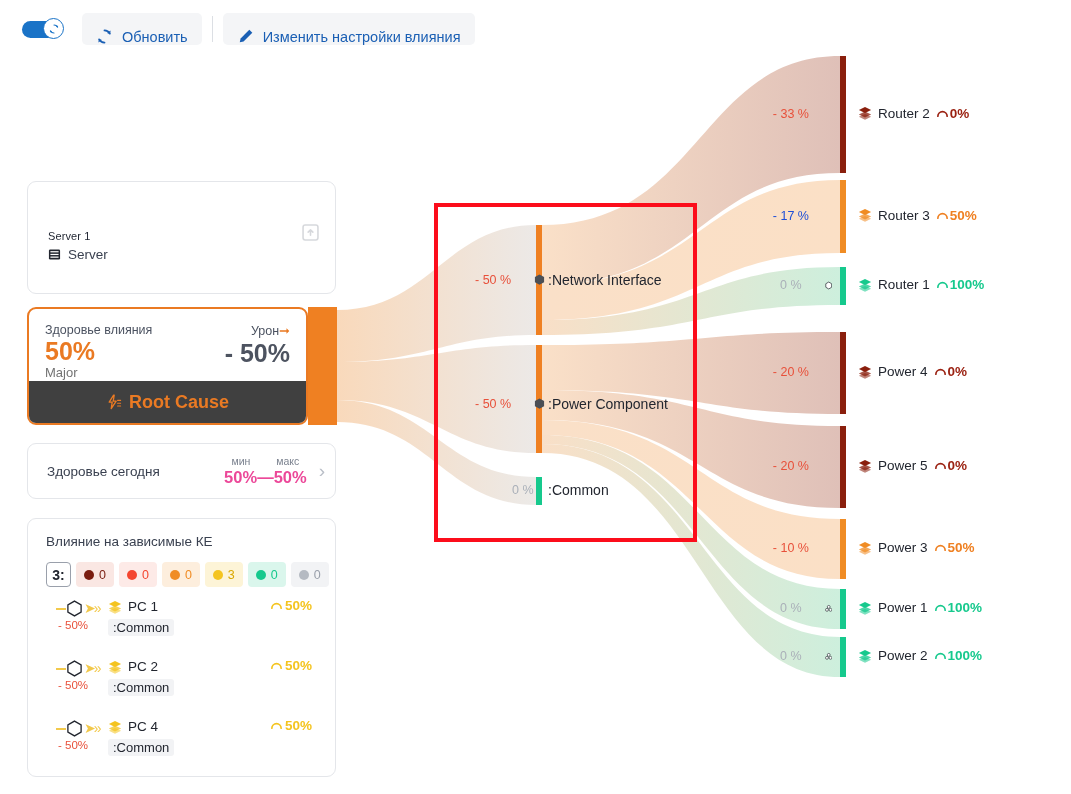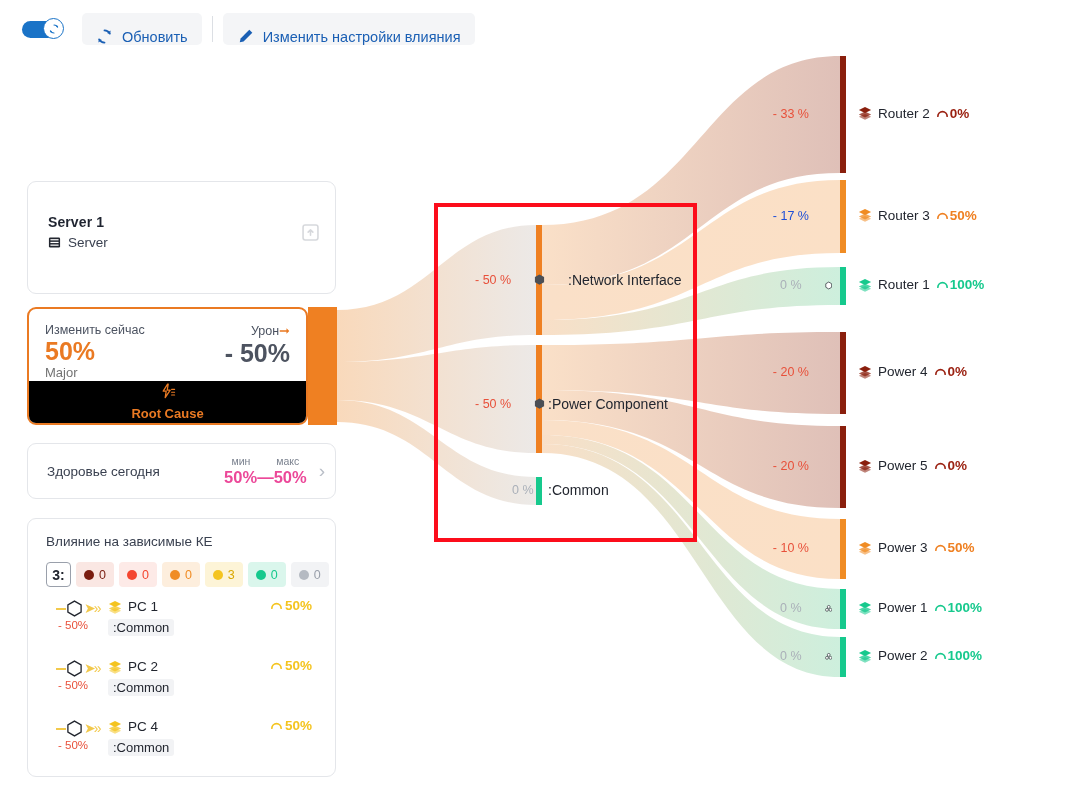--- a/index.html
+++ b/index.html
@@ -79,24 +79,25 @@
     box-sizing: border-box;
   }
 
   #ci-card {
     position: absolute;
     left: 27px; top: 181px;
     width: 309px; height: 113px;
     padding: 32px 18px 0 20px;
   }
   .ci-title {
-    font-size: 14px;
-    font-weight: bold;
+    font-size: 11px;
+    font-weight: normal;
     color: #1f2430;
     letter-spacing: .1px;
+    margin-top: 16px;
   }
   .ci-sub {
     display: flex; align-items: center; gap: 7px;
     margin-top: 5px;
     font-size: 13.5px;
     color: #3a4150;
   }
   .ci-ext {
     position: absolute;
     right: 16px; top: 42px;
@@ -132,28 +133,27 @@
     line-height: 26px; margin-top: 1px;
   }
   .hn-big-r {
     position: absolute; right: 16px; top: 31px;
     font-size: 25px; font-weight: bold; color: #4d5360;
     line-height: 26px;
   }
   .hn-sev { font-size: 13px; color: #737373; margin-top: 1px; }
   .hn-rc {
     height: 42px;
-    background: #000000;
+    background: #404040;
     display: flex; align-items: center; justify-content: center;
     gap: 7px;
     color: #ea7a23;
-    font-size: 13px;
+    font-size: 18px;
     font-weight: bold;
     cursor: pointer;
-    flex-direction: column;
   }
 
   
   #health-today {
     position: absolute;
     left: 27px; top: 443px;
     width: 309px; height: 56px;
     display: flex; align-items: center;
     padding: 0 10px 0 19px;
     box-sizing: border-box;
@@ -386,21 +386,21 @@
       <rect x="840" y="637" width="6" height="40" fill="#16c98d"></rect>
     </g>
   </svg>
 
   <div class="flow-pct" style="left:475px; top:273px;">
     <span style="color:#e8503a">- 50 %</span>
     <svg width="11" height="12" viewBox="0 0 12 13">
       <polygon points="6,0.5 11,3.3 11,9 6,11.8 1,9 1,3.3" fill="#4b4f55"></polygon>
     </svg>
   </div>
-  <div class="mid-label" style="left:568px; top:272px;">:Network Interface</div>
+  <div class="mid-label" style="left:548px; top:272px;">:Network Interface</div>
 
   <div class="flow-pct" style="left:475px; top:397px;">
     <span style="color:#e8503a">- 50 %</span>
     <svg width="11" height="12" viewBox="0 0 12 13">
       <polygon points="6,0.5 11,3.3 11,9 6,11.8 1,9 1,3.3" fill="#4b4f55"></polygon>
     </svg>
   </div>
   <div class="mid-label" style="left:548px; top:396px;">:Power Component</div>
 
   <div class="flow-pct" style="left:512px; top:483px;">
@@ -574,21 +574,21 @@
       <rect x="1" y="1" width="14" height="14" rx="2" fill="none" stroke="#8b919c" stroke-width="1.5"></rect>
       <path d="M8 10.5V5.5M8 5.5l-2.2 2.2M8 5.5l2.2 2.2" stroke="#8b919c" stroke-width="1.5" fill="none" stroke-linecap="round"></path>
     </svg>
   </div>
 
   <div style="position:absolute;left:308px;top:307px;width:29px;height:118px;background:#ef8022;"></div>
   <div style="position:absolute;left:337px;top:307px;width:0px;height:118px;background:#fae0c8;"></div>
 
   <div id="health-now">
     <div class="hn-top">
-      <div class="hn-label-l">Изменить сейчас</div>
+      <div class="hn-label-l">Здоровье влияния</div>
       <div class="hn-big-l">50%</div>
       <div class="hn-sev">Major</div>
       <div class="hn-label-r">
         <span>Урон</span>
         <span style="color:#ea7a23;font-size:13px;">➞</span>
       </div>
       <div class="hn-big-r">- 50%</div>
     </div>
     <div class="hn-rc">
       <svg width="16" height="16" viewBox="0 0 16 16">

